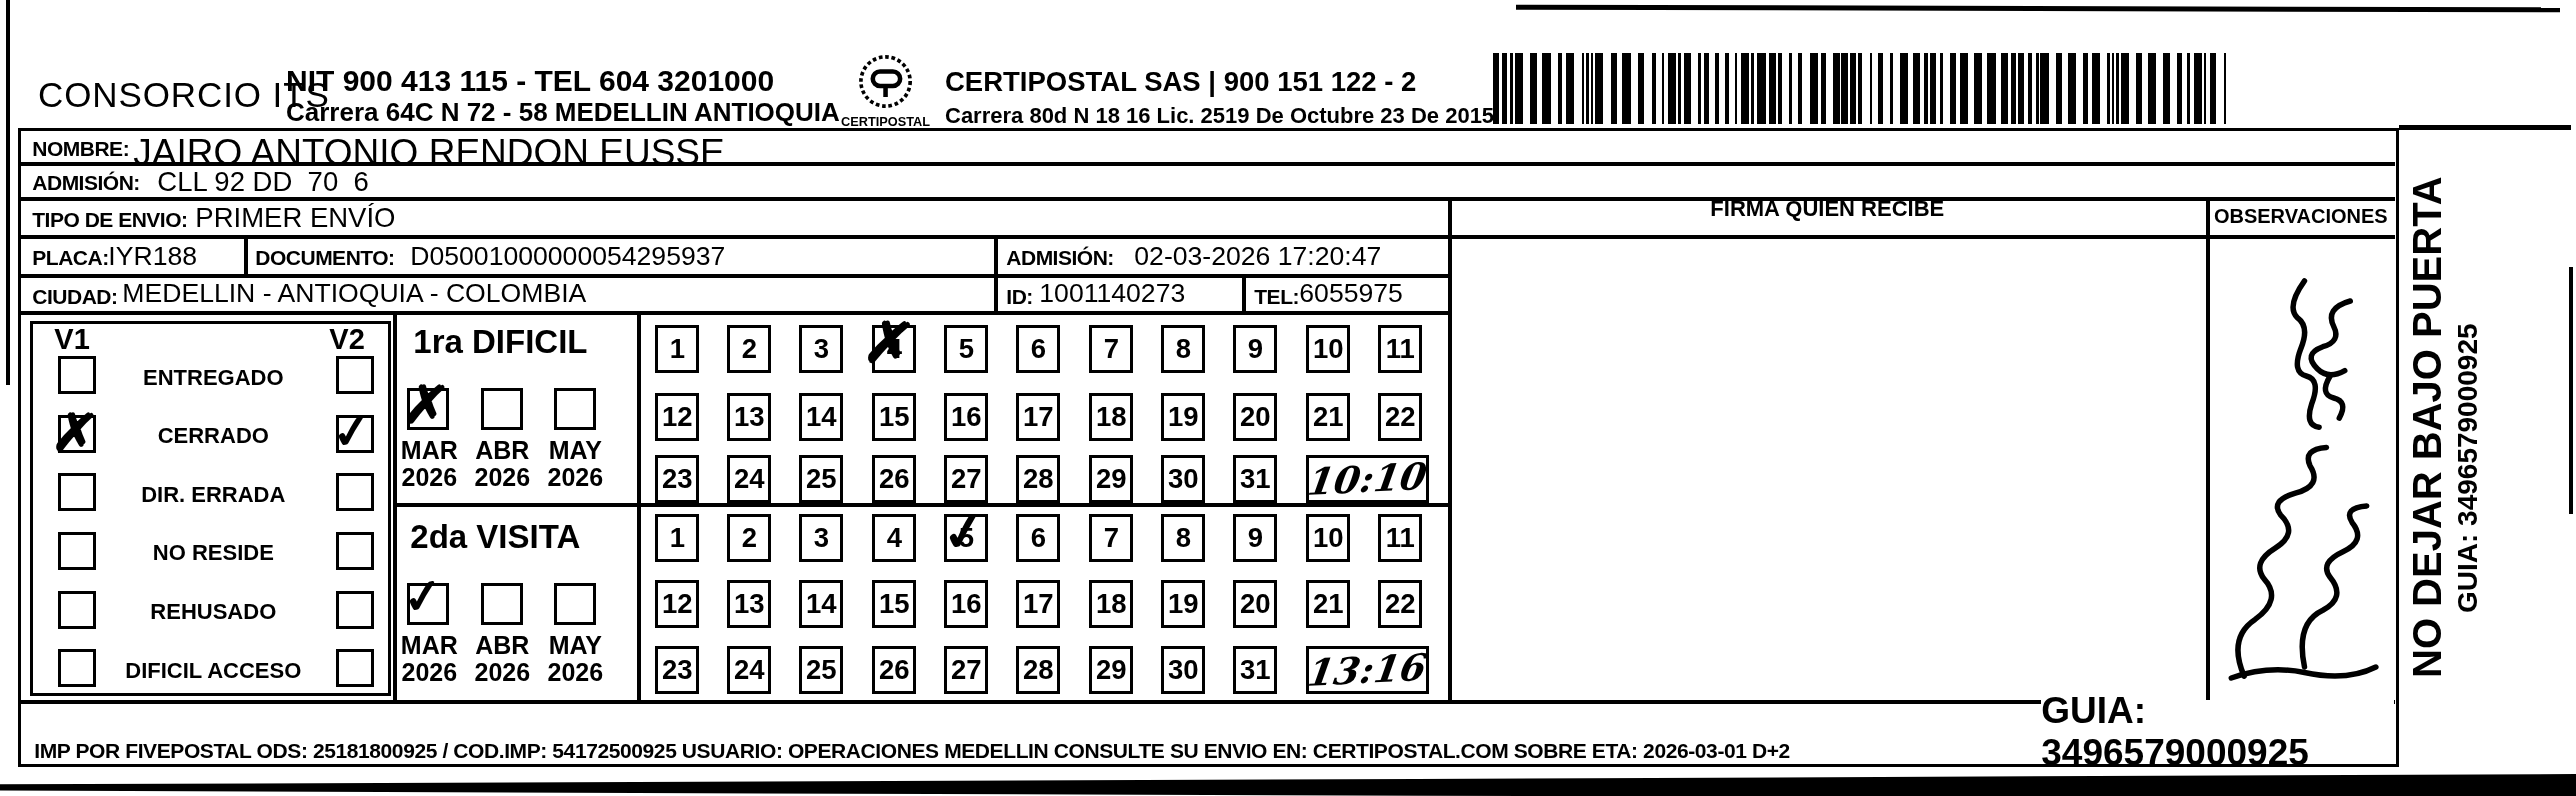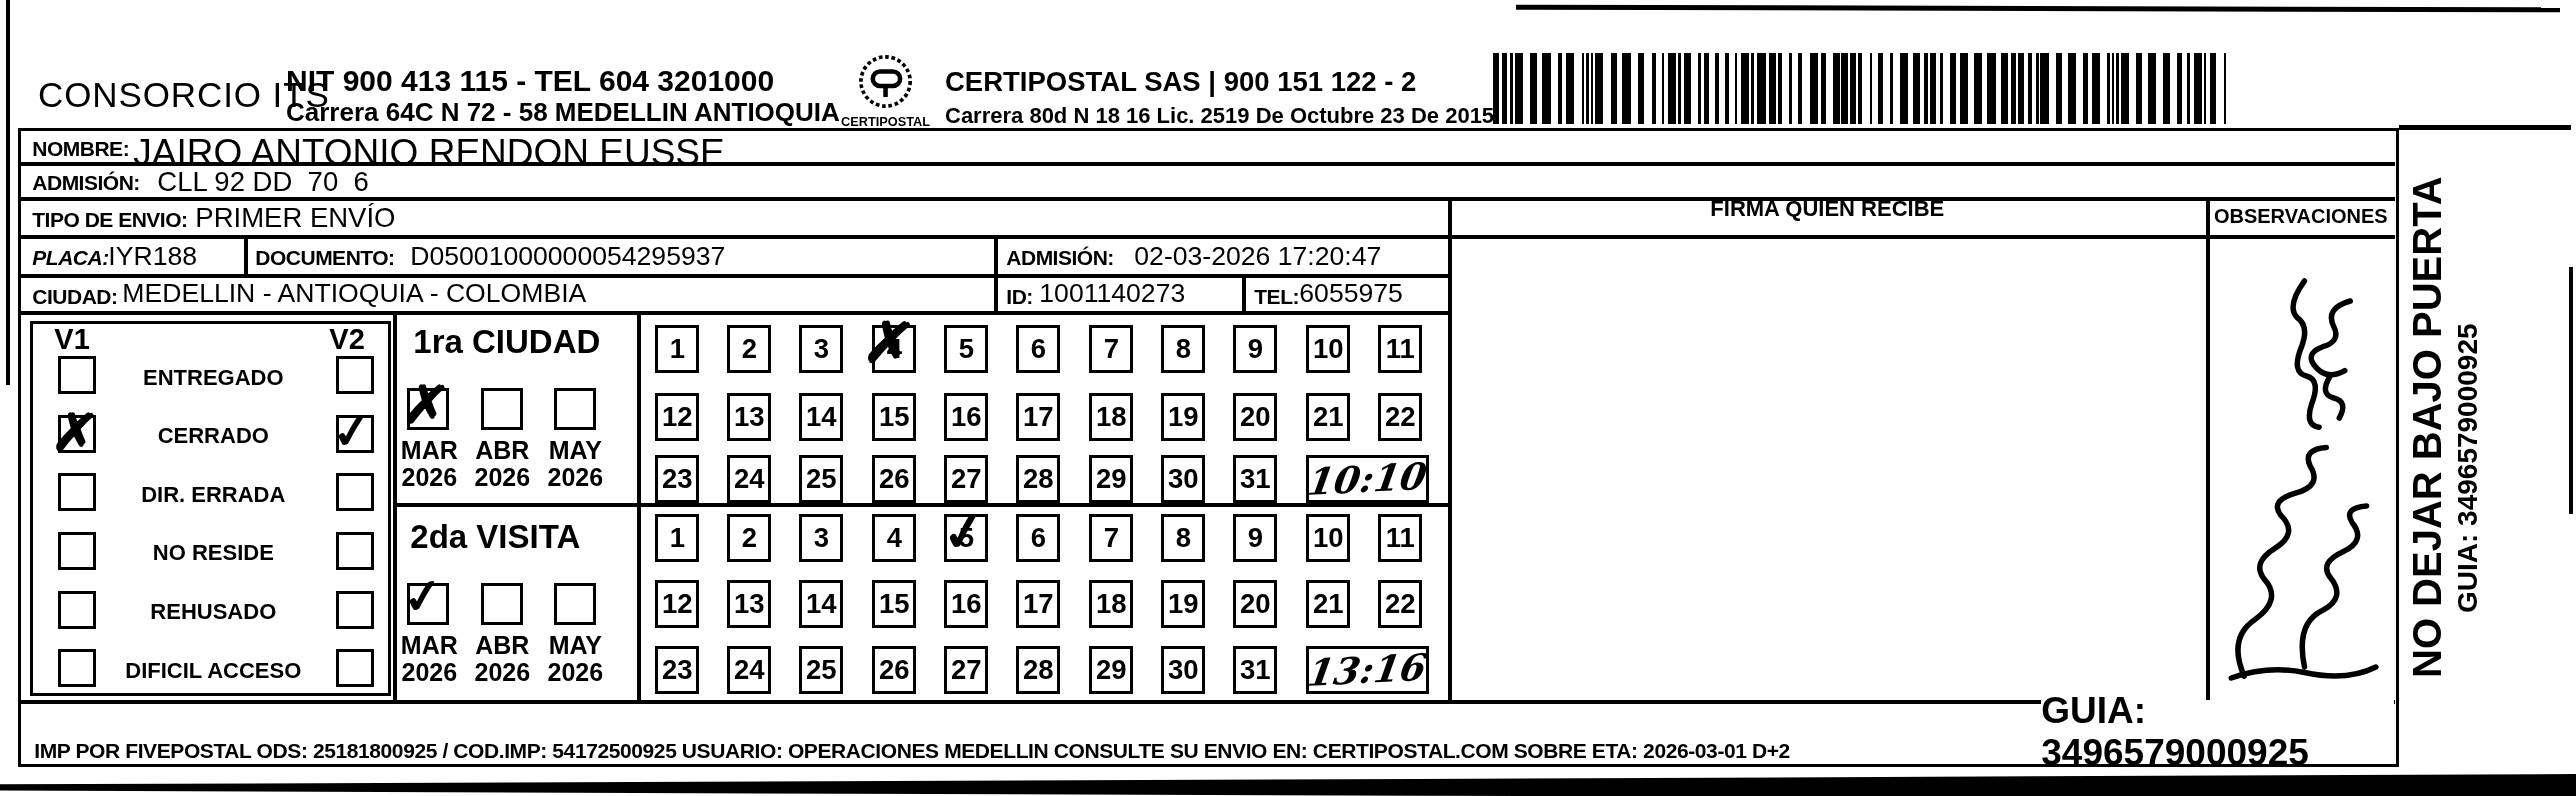--- a/index.html
+++ b/index.html
@@ -227,37 +227,37 @@
     <div class="abs cell-value" style="left:112px;top:0.9px;font-size:37px;font-weight:normal;">JAIRO ANTONIO RENDON EUSSE</div>
 
     <div class="abs cell-label" style="left:11px;top:40px;font-size:21px;">ADMISIÓN:</div>
     <div class="abs cell-value" style="left:136px;top:35px;font-size:27.5px;font-weight:normal;white-space:pre;">CLL 92 DD  70  6</div>
 
     <div class="abs cell-label" style="left:11px;top:77px;font-size:21px;">TIPO DE ENVIO:</div>
     <div class="abs cell-value" style="left:174px;top:71px;font-size:27.5px;font-weight:normal;">PRIMER ENVÍO</div>
     <div class="abs center b" style="left:1427px;top:66px;width:758px;height:24px;font-size:22px;">FIRMA QUIEN RECIBE</div>
     <div class="abs center b" style="left:2185px;top:66px;width:189px;height:38px;font-size:20px;">OBSERVACIONES</div>
 
-    <div class="abs cell-label" style="left:11px;top:115px;font-size:21px;font-style:italic;">PLACA:</div>
+    <div class="abs cell-label" style="left:11px;top:115px;font-size:21px;">PLACA:</div>
     <div class="abs cell-value" style="left:87px;top:110px;font-size:26.6px;font-weight:normal;">IYR188</div>
     <div class="abs cell-label" style="left:234px;top:115px;font-size:21px;">DOCUMENTO:</div>
     <div class="abs cell-value" style="left:389px;top:110px;font-size:26.6px;font-weight:normal;">D05001000000054295937</div>
     <div class="abs cell-label" style="left:985px;top:115px;font-size:21px;">ADMISIÓN:</div>
     <div class="abs cell-value" style="left:1113px;top:110px;font-size:26.6px;font-weight:normal;">02-03-2026 17:20:47</div>
 
     <div class="abs cell-label" style="left:11px;top:154px;font-size:21px;">CIUDAD:</div>
     <div class="abs cell-value" style="left:101px;top:147px;font-size:26.6px;font-weight:normal;">MEDELLIN - ANTIOQUIA - COLOMBIA</div>
     <div class="abs cell-label" style="left:985px;top:154px;font-size:21px;">ID:</div>
     <div class="abs cell-value" style="left:1018px;top:147px;font-size:26.6px;font-weight:normal;">1001140273</div>
     <div class="abs cell-label" style="left:1233px;top:154px;font-size:21px;">TEL:</div>
     <div class="abs cell-value" style="left:1278px;top:147px;font-size:26.6px;font-weight:normal;">6055975</div>
 
     <div class="box" id="status-box" style="left:9.2px;top:190px;width:361px;height:375px;"></div>
 
-    <div class="abs b" style="left:392px;top:192px;font-size:33px;">1ra CIUDAD</div>
+    <div class="abs b" style="left:392px;top:192px;font-size:33px;">1ra DIFICIL</div>
     <div class="abs b" style="left:389px;top:387px;font-size:33px;">2da VISITA</div>
     <div id="months-0"></div>
     <div id="months-1"></div>
 
     <div id="grid-0"></div>
     <div id="grid-1"></div>
 
     <div class="abs" style="left:2192px;top:137px;">
       <svg width="183" height="421" viewBox="0 0 200 460">
         <g stroke="#000" stroke-width="6" fill="none" stroke-linecap="round" stroke-linejoin="round">

